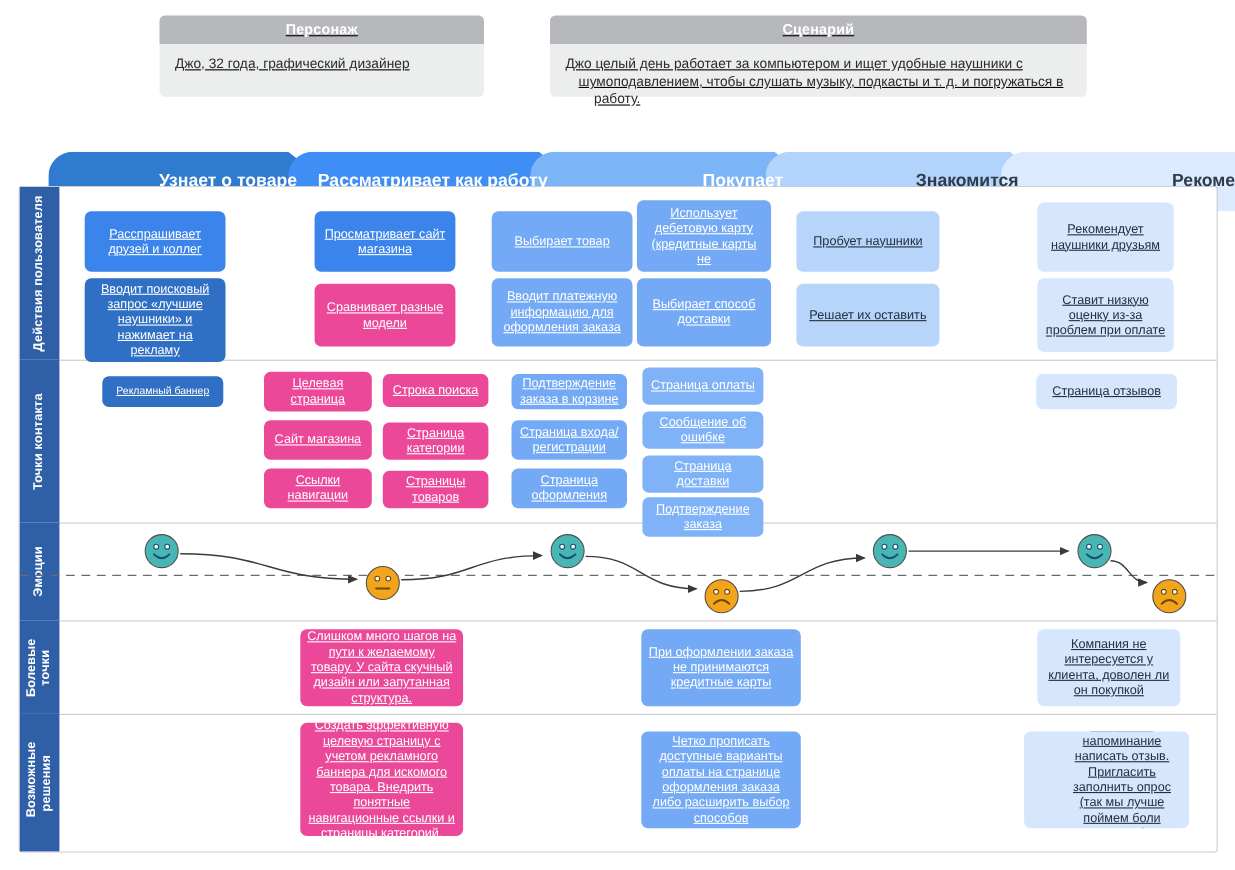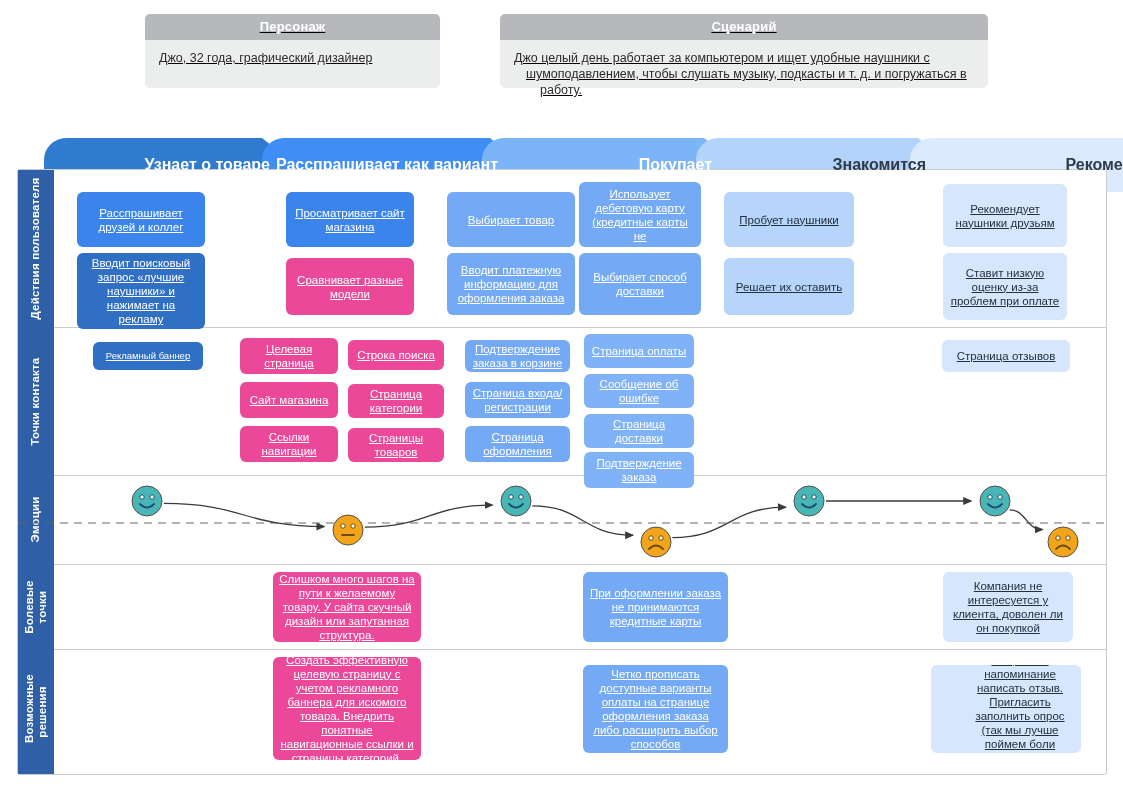--- a/index.html
+++ b/index.html
@@ -115,21 +115,21 @@
           <path d="M 22 0 L 218 0 L 252 27 L 218 54 L 22 54
        A 22 22 0 0 1 0 32 L 0 22 A 22 22 0 0 1 22 0 Z" fill="#2f7bd0"></path>
         </svg>
         <div class="lbl">Узнает о товаре</div>
       </div>
       <div class="stage dark" style="left: 218px; width: 262px;">
         <svg class="shape" width="262" height="54" viewBox="0 0 262 54">
           <path d="M 22 0 L 228 0 L 262 27 L 228 54 L 22 54
        A 22 22 0 0 1 0 32 L 0 22 A 22 22 0 0 1 22 0 Z" fill="#3f8ef5"></path>
         </svg>
-        <div class="lbl">Расспрашивает как вариант</div>
+        <div class="lbl">Рассматривает как работу</div>
       </div>
       <div class="stage dark" style="left: 438px; width: 256px;">
         <svg class="shape" width="256" height="54" viewBox="0 0 256 54">
           <path d="M 22 0 L 222 0 L 256 27 L 222 54 L 22 54
        A 22 22 0 0 1 0 32 L 0 22 A 22 22 0 0 1 22 0 Z" fill="#7cb4f8"></path>
         </svg>
         <div class="lbl">Покупает</div>
       </div>
       <div class="stage light" style="left: 652px; width: 256px;">
         <svg class="shape" width="256" height="54" viewBox="0 0 256 54">

